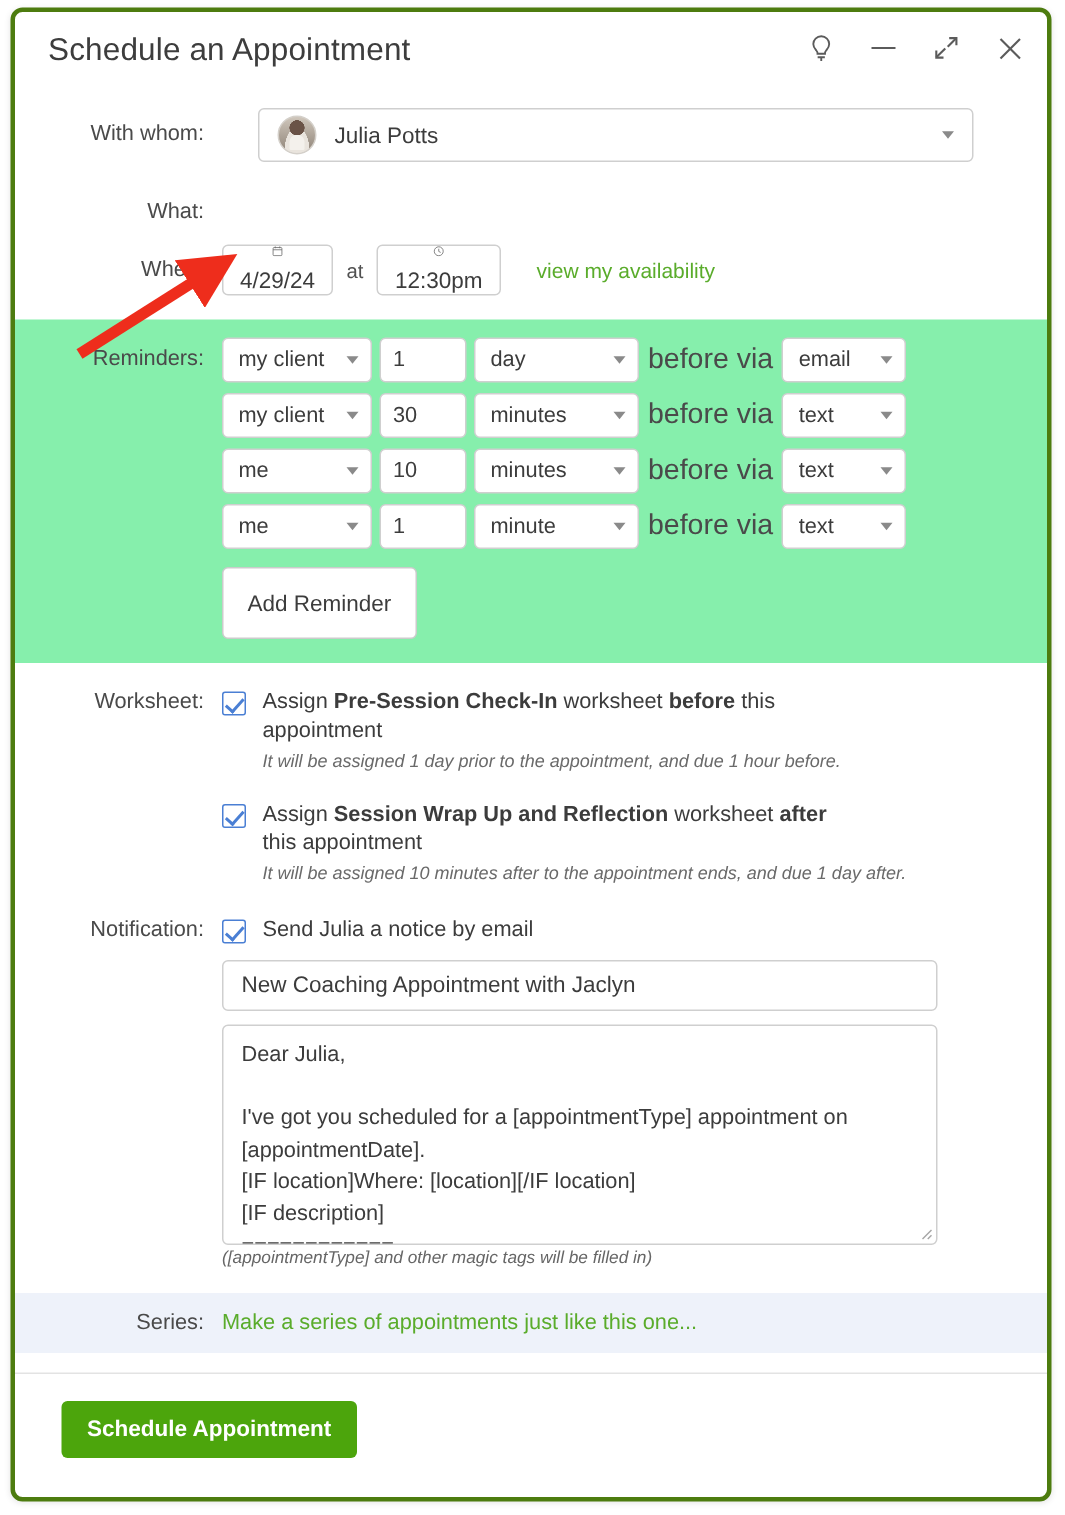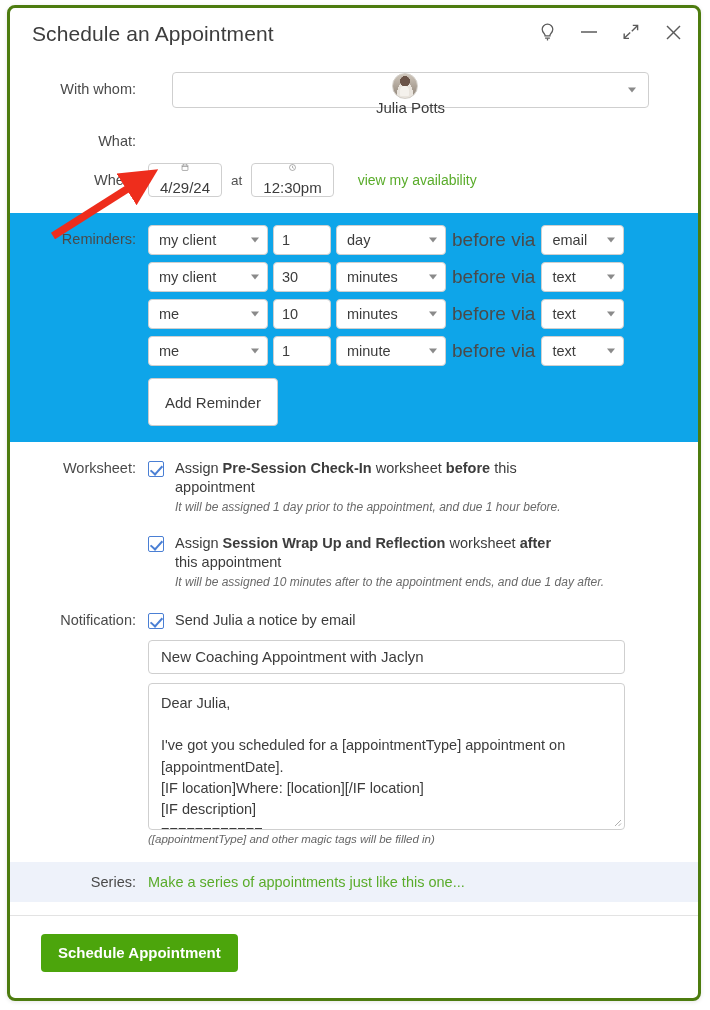--- a/index.html
+++ b/index.html
@@ -89,21 +89,20 @@
     font-size: 15px;
     color: #3c3c3c;
     display: flex;
     align-items: center;
     position: relative;
   }
   .bigselect {
     width: 477px;
     height: 36px;
     padding: 0 12px;
-    flex-direction: column;
   }
   .bigselect .caret {
     position: absolute;
     right: 12px;
     top: 50%;
     transform: translateY(-50%);
   }
   .caret {
     width: 0; height: 0;
     border-left: 4.5px solid transparent;
@@ -168,21 +167,21 @@
   }
   .availlink {
     margin-left: 24px;
     color: #5aac2b;
     font-size: 14px;
     cursor: pointer;
   }
 
   
   .panel {
-    background: #0ea5e9;
+    background: #86efac;
     margin-top: 16px;
     padding: 12px 0 16px 0;
   }
   .panel .lbl { padding-top: 6px; }
   .remrow {
     display: flex;
     align-items: center;
     margin-bottom: 7px;
   }
   .sel {
@@ -190,21 +189,21 @@
     font-size: 14.5px;
     padding: 0 22px 0 10px;
     margin-right: 5px;
   }
   .sel .caret {
     position: absolute;
     right: 8px;
     top: 50%;
     transform: translateY(-50%);
   }
-  .sel-who  { width: 120px; }
+  .sel-who  { width: 100px; }
   .sel-unit { width: 110px; }
   .sel-via  { width: 83px; }
   .num {
     width: 58px;
     height: 30px;
     font-size: 14.5px;
     padding: 0 8px;
     margin-right: 5px;
   }
   .beforevia {

